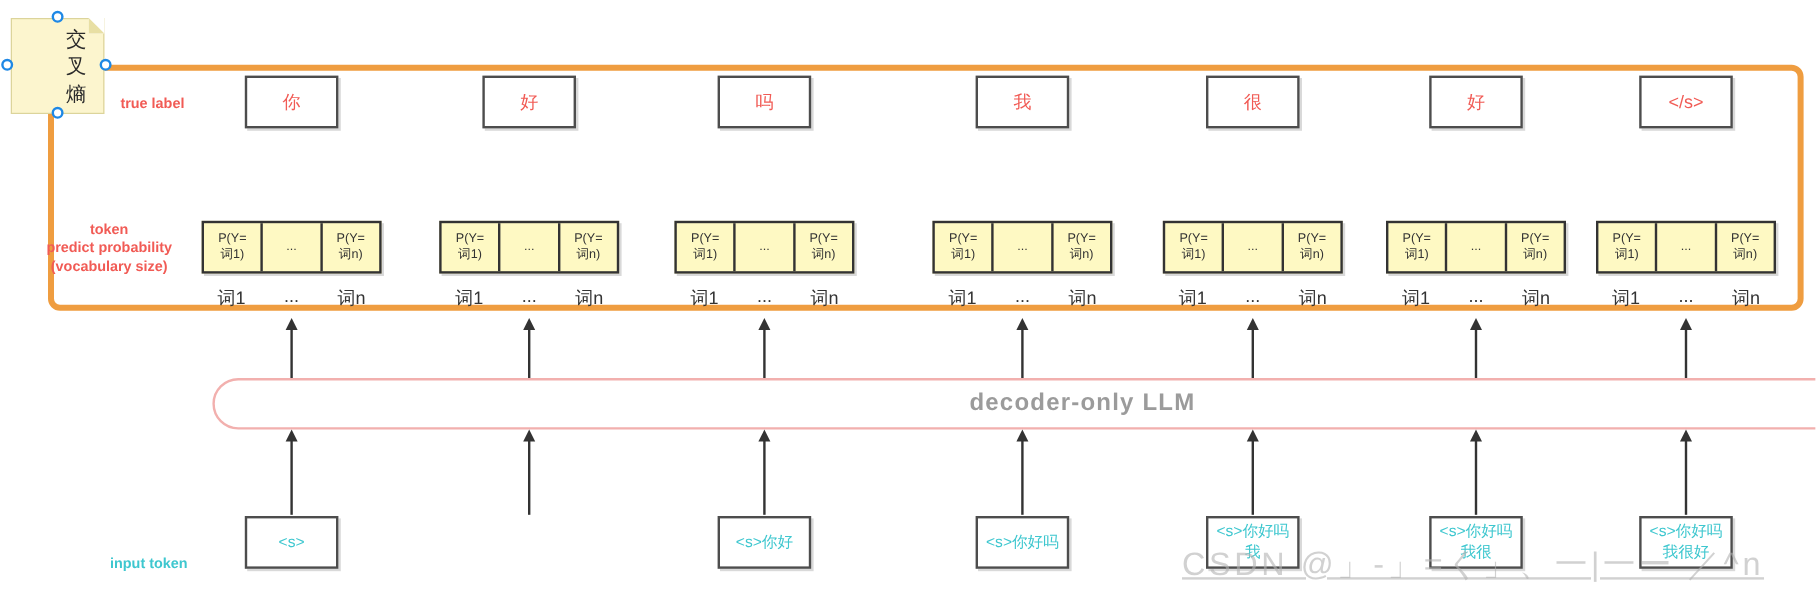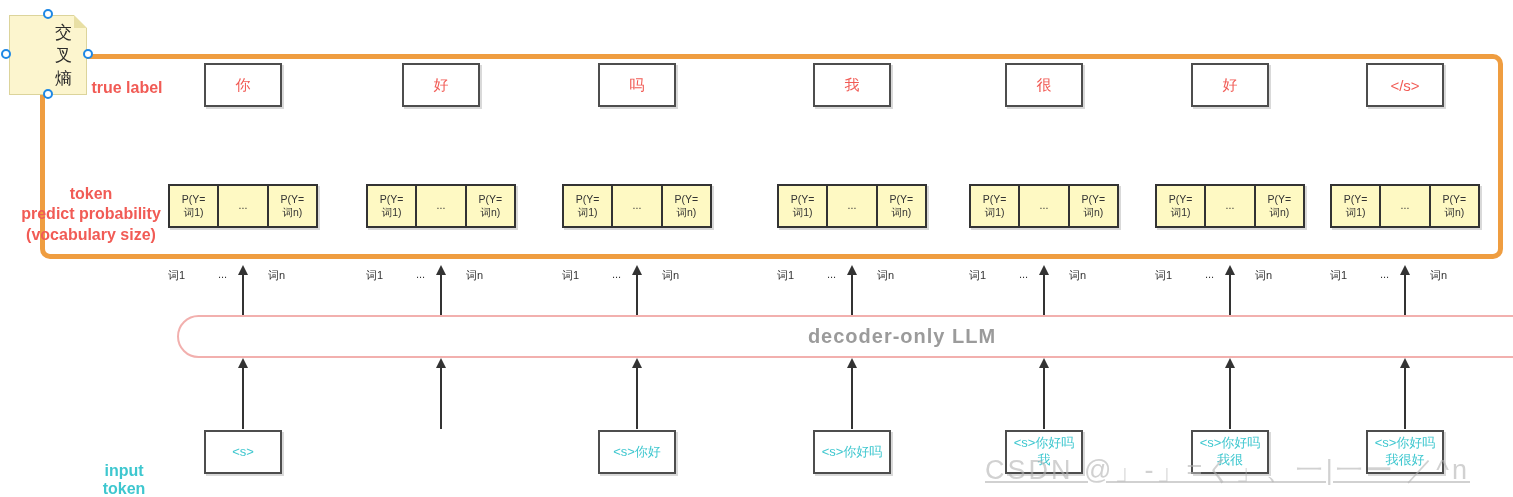--- a/index.html
+++ b/index.html
@@ -21,21 +21,21 @@
   #note .fold{
     position:absolute;top:-1px;right:-1px;width:0;height:0;
     border-top:13px solid #ffffff;border-left:13px solid #E8DFA4;
   }
   #note .note-text{font-size:17px;color:#2b2b2b;letter-spacing:1px;margin-left:45px;}
   .handle{
     position:absolute;width:10px;height:10px;border-radius:50%;
     background:#ffffff;border:2px solid #1E88E5;box-sizing:border-box;z-index:7;
   }
   
-  .row-label{position:absolute;font-weight:bold;font-size:16px;text-align:center;z-index:5;}
+  .row-label{position:absolute;font-weight:bold;font-size:12px;text-align:center;z-index:5;}
   #lbl-true{left:88px;top:79px;width:78px;color:#F15B55;}
   #lbl-model{left:12px;top:184px;width:158px;color:#F15B55;line-height:1.28;}
   #lbl-model span{display:block;}
   #lbl-input{left:84px;top:462px;width:80px;color:#3EC7CF;}
   
   #decoder{
     position:absolute;left:177px;top:315px;width:1450px;height:43px;
     border:2px solid #F2B0AE;border-radius:24px;box-sizing:border-box;background:#fff;
     display:flex;align-items:center;justify-content:center;z-index:2;
   }
@@ -52,21 +52,21 @@
     position:absolute;top:184px;left:0;width:150px;height:44px;background:#fef9c3;
     border:2px solid #333;box-sizing:border-box;display:flex;
     box-shadow:2px 2px 0 rgba(0,0,0,.15);
   }
   .prob-group .cell{
     flex:1;display:flex;flex-direction:column;align-items:center;justify-content:center;
     font-size:10.5px;color:#333;line-height:1.25;
   }
   .prob-group .cell + .cell{border-left:2px solid #333;}
   .vocab-row{position:absolute;top:239px;left:0;width:150px;display:flex;}
-  .vocab-row span{flex:1;text-align:left;font-size:11px;color:#333;margin-top:29px;}
+  .vocab-row span{flex:1;text-align:center;font-size:15px;color:#333;}
   
   .arrow{position:absolute;left:50%;transform:translateX(-50%);display:flex;flex-direction:column;align-items:center;z-index:4;}
   .arrow .head{
     width:0;height:0;border-left:5px solid transparent;border-right:5px solid transparent;
     border-bottom:10px solid #333;
   }
   .arrow .shaft{width:2px;background:#333;margin-top:-1px;}
   .arrow-upper{top:265px;}
   .arrow-upper .shaft{height:41px;}
   .arrow-lower{top:358px;}

